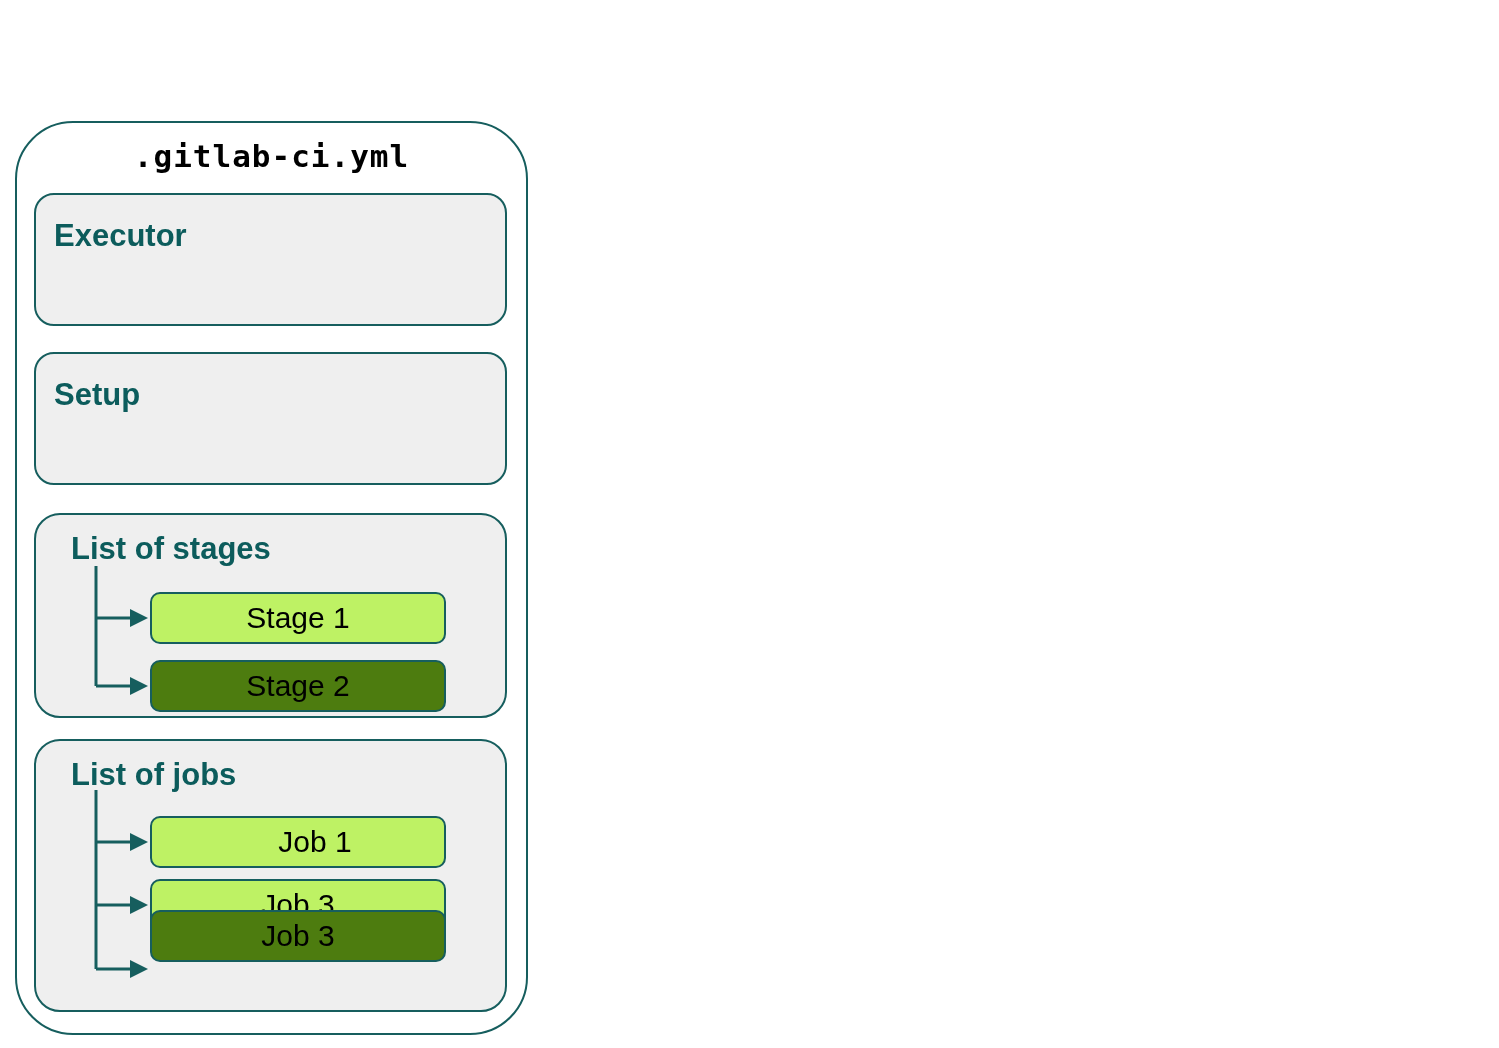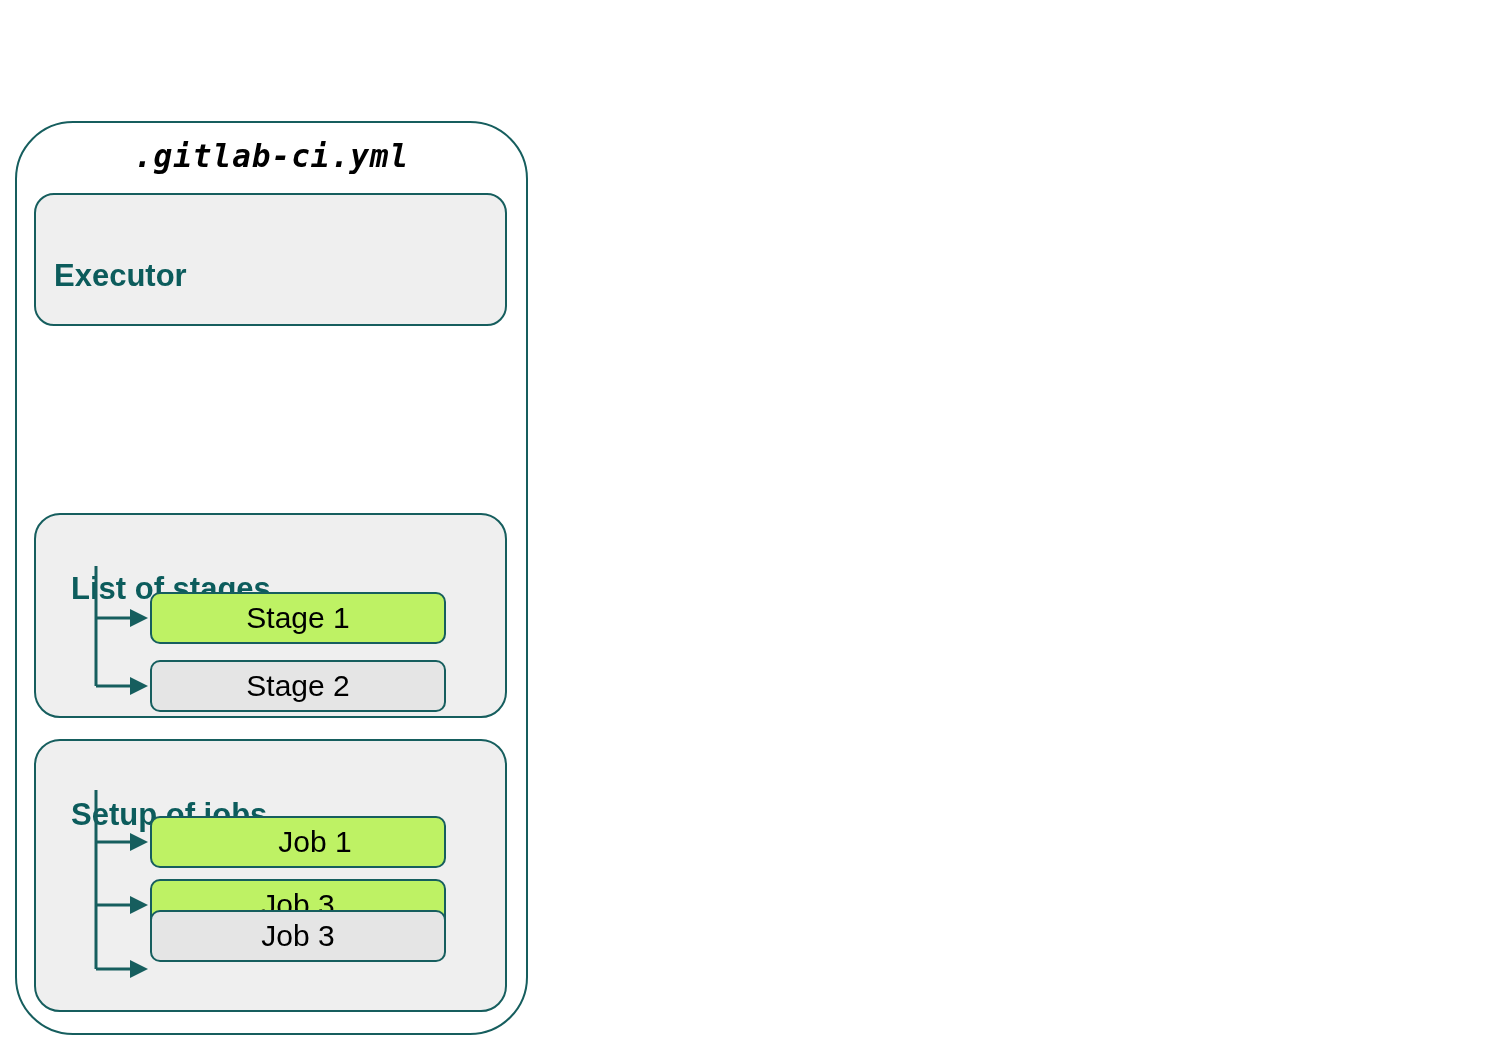--- a/index.html
+++ b/index.html
@@ -23,56 +23,54 @@
   .file-title {
     position: absolute;
     left: 15px; top: 138px;
     width: 513px;
     text-align: center;
     font-family: "DejaVu Sans Mono", "Liberation Mono", monospace;
     font-weight: bold;
     font-size: 31px;
     color: #000000;
     letter-spacing: 1px;
-    font-style: italic;
   }
   .section {
     position: absolute;
     left: 34px;
     width: 473px;
     background: #efefef;
     border: 2px solid #165e5e;
   }
   .section-plain { height: 133px; border-radius: 20px; }
   .section-executor { top: 193px; }
   .section-setup   { top: 352px; }
   .section-stages  { top: 513px; height: 205px; border-radius: 26px; }
   .section-jobs    { top: 739px; height: 273px; border-radius: 26px; }
   .section-heading {
     font-weight: bold;
     font-size: 31px;
     color: #0c5c5c;
-    margin-top: 40px;
   }
   .heading-plain { padding: 23px 0 0 18px; }
   .heading-tree  { padding: 16px 0 0 35px; }
   .node {
     position: absolute;
     left: 150px;
     width: 296px; height: 52px;
     border: 2px solid #165e5e;
     border-radius: 10px;
     display: flex;
     align-items: center;
     justify-content: center;
     font-size: 30px;
     color: #000000;
   }
   .node-blue  { background: #bef264; }
-  .node-green { background: #e5e5e5; }
+  .node-green { background: #4d7c0f; }
   .node-stage-1 { top: 592px; }
   .node-stage-2 { top: 660px; }
   .node-job-1   { top: 816px; padding-left: 34px; }
   .node-job-2   { top: 879px; }
   .node-job-3   { top: 910px; }
   .connectors {
     position: absolute;
     left: 0; top: 0;
     width: 1499px; height: 1048px;
     pointer-events: none;
@@ -84,27 +82,30 @@
 <div class="canvas">
 
   <div class="outer"></div>
 
   <div class="file-title">.gitlab-ci.yml</div>
 
   <div class="section section-plain section-executor">
     <div class="section-heading heading-plain">Executor</div>
   </div>
 
+  <div class="section section-plain section-setup">
+    <div class="section-heading heading-plain">Setup</div>
+  </div>
 
   <div class="section section-stages">
     <div class="section-heading heading-tree">List of stages</div>
   </div>
 
   <div class="section section-jobs">
-    <div class="section-heading heading-tree">Setup of jobs</div>
+    <div class="section-heading heading-tree">List of jobs</div>
   </div>
 
   <svg class="connectors" viewBox="0 0 1499 1048" xmlns="http://www.w3.org/2000/svg">
 
     <path d="M96 566 V686" stroke="#165e5e" stroke-width="3" fill="none"></path>
     <path d="M96 618 H131" stroke="#165e5e" stroke-width="3" fill="none"></path>
     <polygon points="148,618 130,609 130,627" fill="#165e5e"></polygon>
     <path d="M96 686 H131" stroke="#165e5e" stroke-width="3" fill="none"></path>
     <polygon points="148,686 130,677 130,695" fill="#165e5e"></polygon>
 

